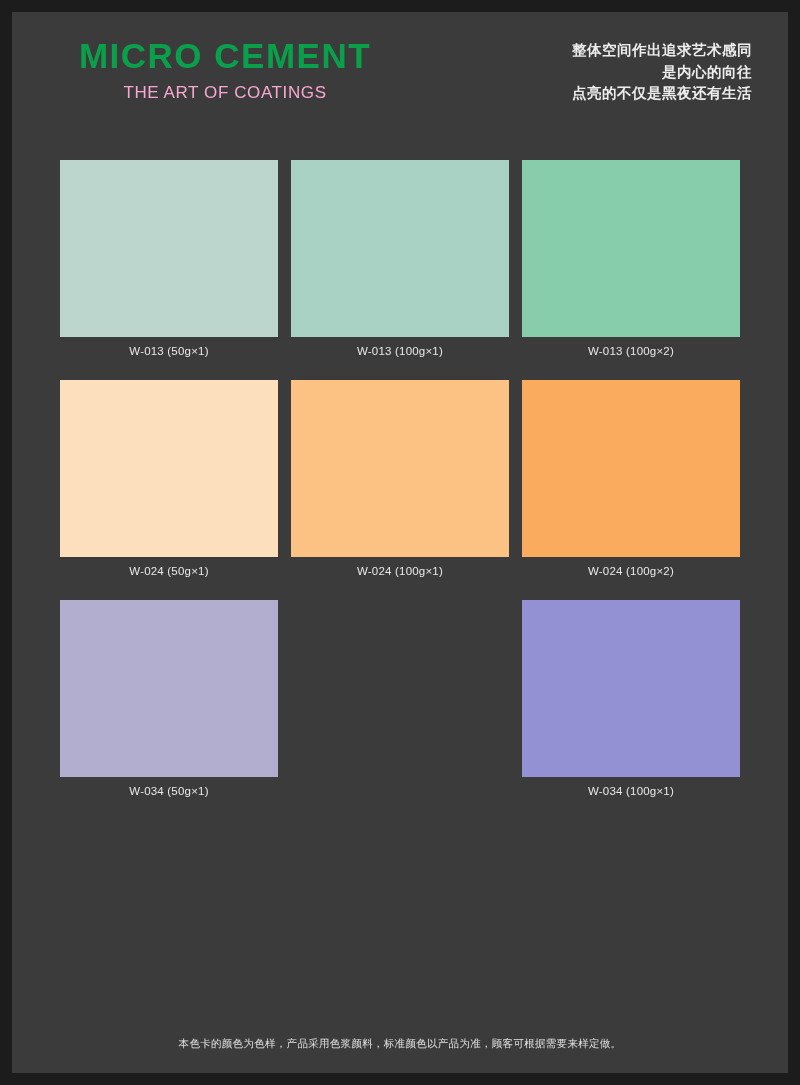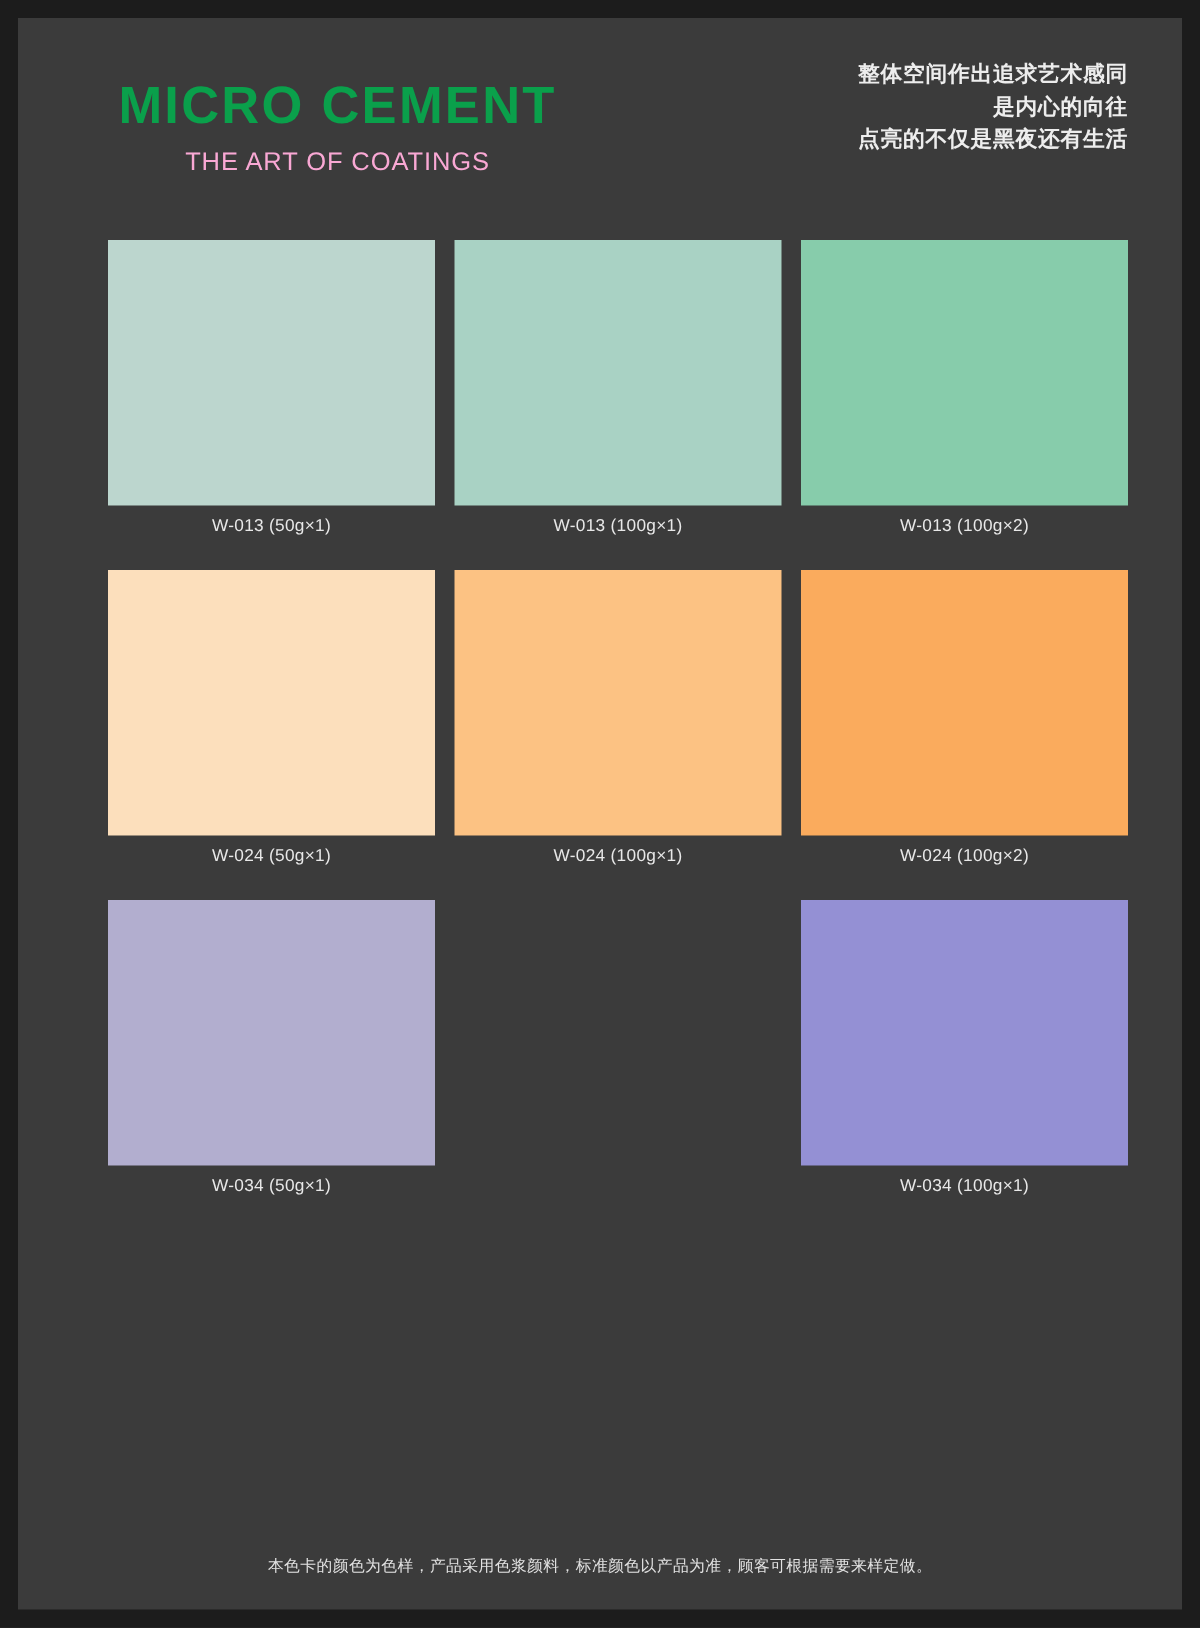--- a/index.html
+++ b/index.html
@@ -40,21 +40,20 @@
     text-align: center;
   }
 
   .brand-title {
     font-size: 35px;
     font-weight: bold;
     letter-spacing: 1.5px;
     color: #0aa04b;
     line-height: 44px;
     white-space: nowrap;
-    margin-top: 15px;
   }
 
   .brand-sub {
     margin-top: 4px;
     font-size: 17px;
     letter-spacing: 0.6px;
     color: #f9a8d4;
     line-height: 22px;
     white-space: nowrap;
   }
@@ -70,21 +69,21 @@
     line-height: 21.5px;
     letter-spacing: 0.5px;
     color: #ededed;
   }
 
   .slogan div { white-space: nowrap; }
 
   
   .grid {
     position: absolute;
-    left: 60px;
+    left: 48px;
     top: 148px;
     width: 680px;
   }
 
   .row {
     display: flex;
     justify-content: space-between;
     margin-bottom: 22px;
   }
 

